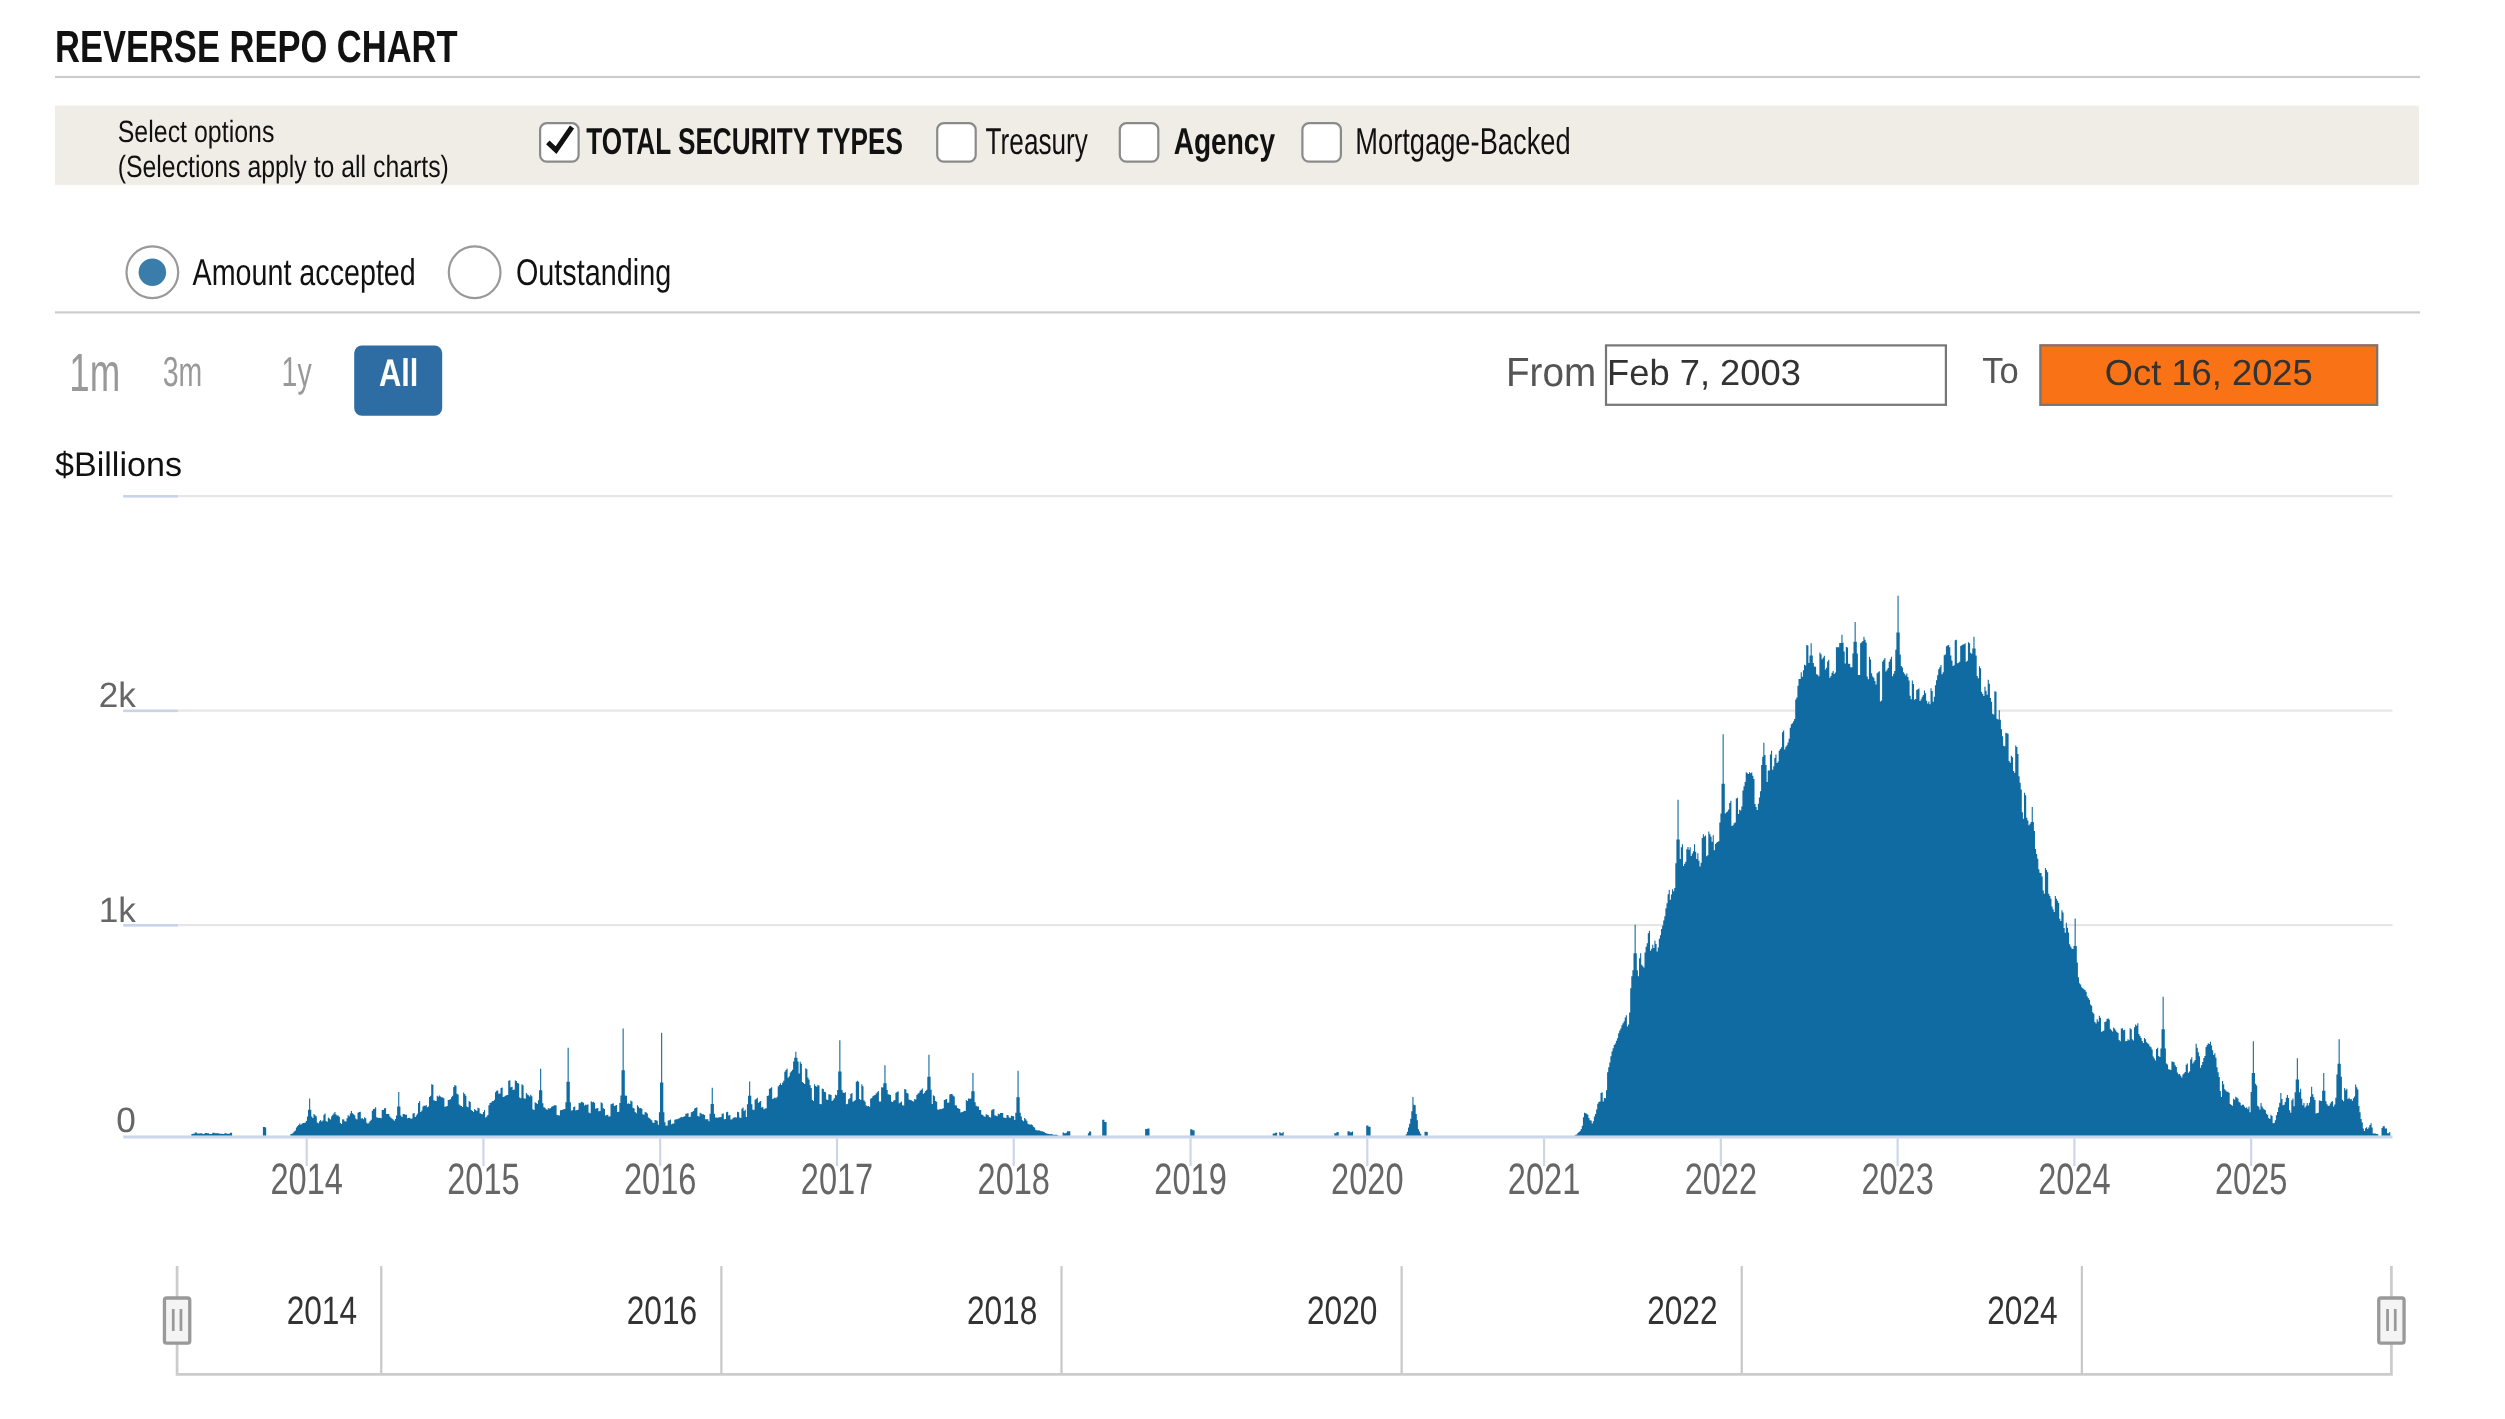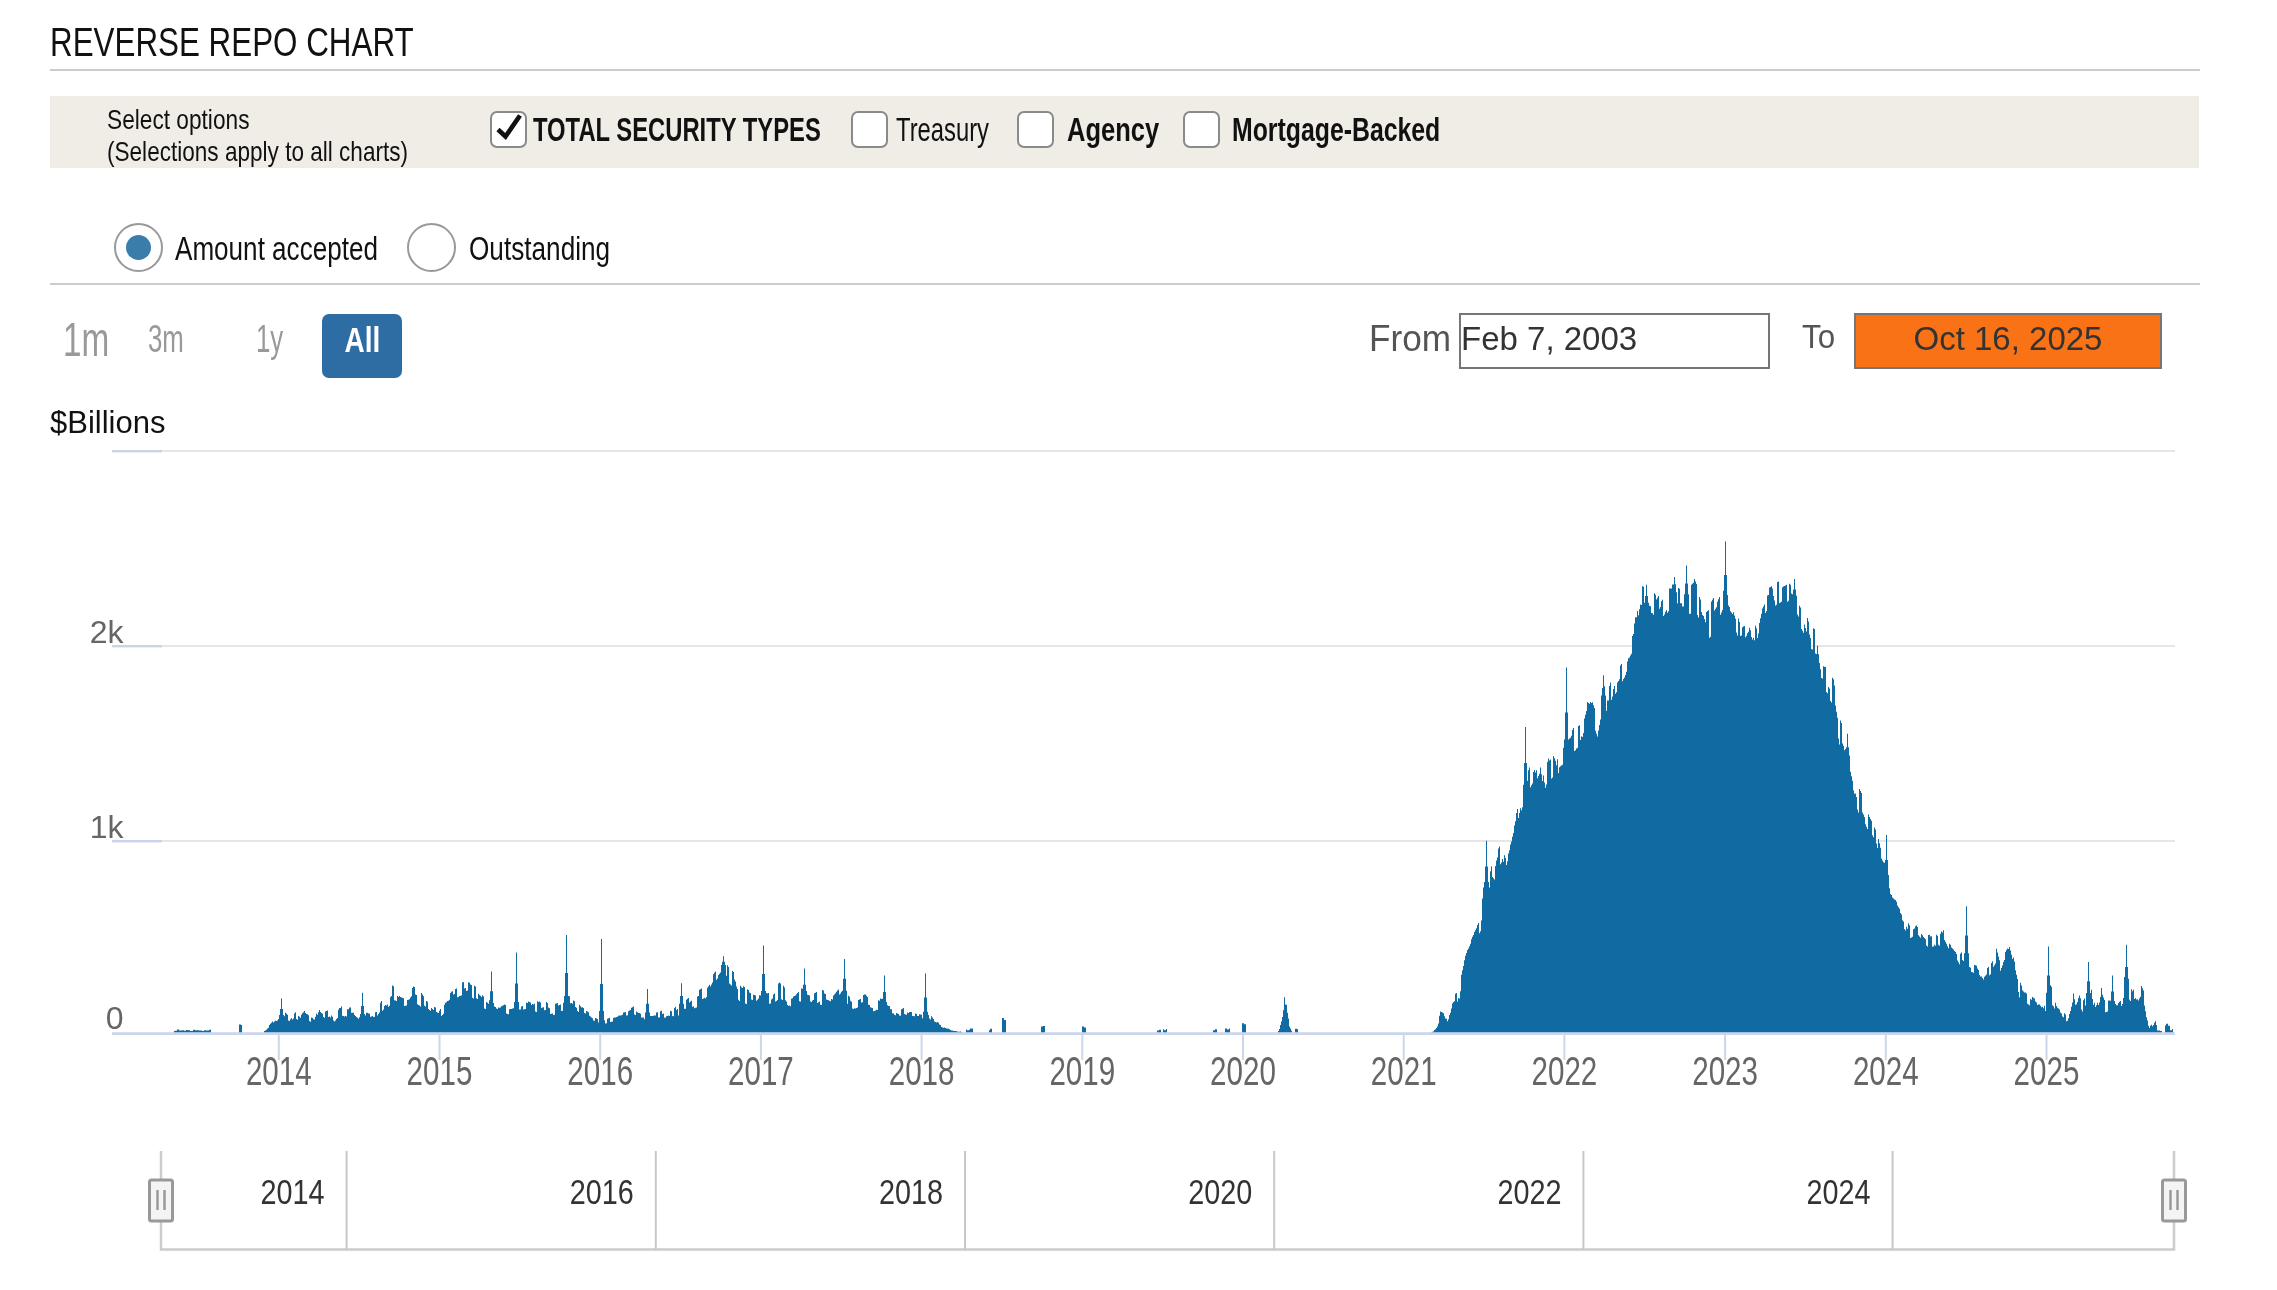--- a/index.html
+++ b/index.html
@@ -1,33 +1,33 @@
 <!DOCTYPE html>
 <html><head><meta charset="utf-8"><style>
 html,body{margin:0;padding:0;background:#fff;}
 body{width:2277px;height:1290px;position:relative;overflow:hidden;font-family:"Liberation Sans",sans-serif;}
 .abs{position:absolute;box-sizing:border-box;}
 .cx{display:inline-block;transform-origin:0 50%;white-space:nowrap;}
 </style></head><body>
-<div class="abs" style="left:50px;top:19px;font-size:41px;font-weight:normal;color:#111;letter-spacing:0px;"><span class="cx" style="transform:scaleX(0.765)">REVERSE REPO CHART</span></div>
+<div class="abs" style="left:50px;top:19px;font-size:41px;font-weight:bold;color:#111;letter-spacing:0px;"><span class="cx" style="transform:scaleX(0.765)">REVERSE REPO CHART</span></div>
 <div class="abs" style="left:50px;top:69px;width:2150px;height:2px;background:#ccc;"></div>
 <div class="abs" style="left:50px;top:96px;width:2149px;height:72px;background:#f0ede7;"></div>
 <div class="abs" style="left:107px;top:104px;font-size:28px;line-height:32px;color:#111;"><span class="cx" style="transform:scaleX(0.81)">Select options</span><br><span class="cx" style="transform:scaleX(0.806)">(Selections apply to all charts)</span></div>
 <div class="abs" style="left:490px;top:111px;width:37px;height:37px;background:#fff;border:2.5px solid #8a8a8a;border-radius:7px;">
     <svg width="34" height="36" viewBox="0 0 34 36" style="position:absolute;left:0px;top:-4px">
       <path d="M6 20.5 L13.5 27.5 L28 6.5" stroke="#111" stroke-width="4.6" fill="none"></path>
     </svg>
   </div>
 <div class="abs" style="left:533px;top:111px;font-size:34px;line-height:37px;font-weight:bold;color:#111;"><span class="cx" style="transform:scaleX(0.70)">TOTAL SECURITY TYPES</span></div>
 <div class="abs" style="left:851px;top:111px;width:37px;height:37px;background:#fff;border:2.5px solid #8a8a8a;border-radius:7px;"></div>
 <div class="abs" style="left:896px;top:111px;font-size:34px;line-height:37px;font-weight:normal;color:#111;"><span class="cx" style="transform:scaleX(0.70)">Treasury</span></div>
 <div class="abs" style="left:1017px;top:111px;width:37px;height:37px;background:#fff;border:2.5px solid #8a8a8a;border-radius:7px;"></div>
 <div class="abs" style="left:1067px;top:111px;font-size:34px;line-height:37px;font-weight:bold;color:#111;"><span class="cx" style="transform:scaleX(0.75)">Agency</span></div>
 <div class="abs" style="left:1183px;top:111px;width:37px;height:37px;background:#fff;border:2.5px solid #8a8a8a;border-radius:7px;"></div>
-<div class="abs" style="left:1232px;top:111px;font-size:34px;line-height:37px;font-weight:bold;color:#111;"><span class="cx" style="transform:scaleX(0.73)">Mortgage-Backed</span></div>
+<div class="abs" style="left:1232px;top:111px;font-size:34px;line-height:37px;font-weight:normal;color:#111;"><span class="cx" style="transform:scaleX(0.73)">Mortgage-Backed</span></div>
 <div class="abs" style="left:114px;top:223px;width:49px;height:49px;border:2.5px solid #999;border-radius:50%;background:#fff;"></div>
 <div class="abs" style="left:126px;top:235px;width:25px;height:25px;border-radius:50%;background:#3a7dab;"></div>
 <div class="abs" style="left:407px;top:223px;width:49px;height:49px;border:2.5px solid #999;border-radius:50%;background:#fff;"></div>
 <div class="abs" style="left:175px;top:228px;font-size:34px;line-height:40px;color:#111;"><span class="cx" style="transform:scaleX(0.767)">Amount accepted</span></div>
 <div class="abs" style="left:469px;top:228px;font-size:34px;line-height:40px;color:#111;"><span class="cx" style="transform:scaleX(0.77)">Outstanding</span></div>
 <div class="abs" style="left:50px;top:283px;width:2150px;height:2px;background:#ccc;"></div>
 <div class="abs" style="left:63px;top:320px;font-size:49px;line-height:38px;color:#999;"><span class="cx" style="transform:scaleX(0.68)">1m</span></div>
 <div class="abs" style="left:148px;top:320px;font-size:38px;line-height:38px;color:#999;"><span class="cx" style="transform:scaleX(0.68)">3m</span></div>
 <div class="abs" style="left:256px;top:320px;font-size:38px;line-height:38px;color:#999;"><span class="cx" style="transform:scaleX(0.68)">1y</span></div>
 <div class="abs" style="left:322px;top:314px;width:80px;height:64px;background:#2e6da4;border-radius:7px;color:#fff;font-weight:bold;font-size:35px;text-align:center;line-height:51px;"><span style="display:inline-block;transform:scaleX(0.8)">All</span></div>

